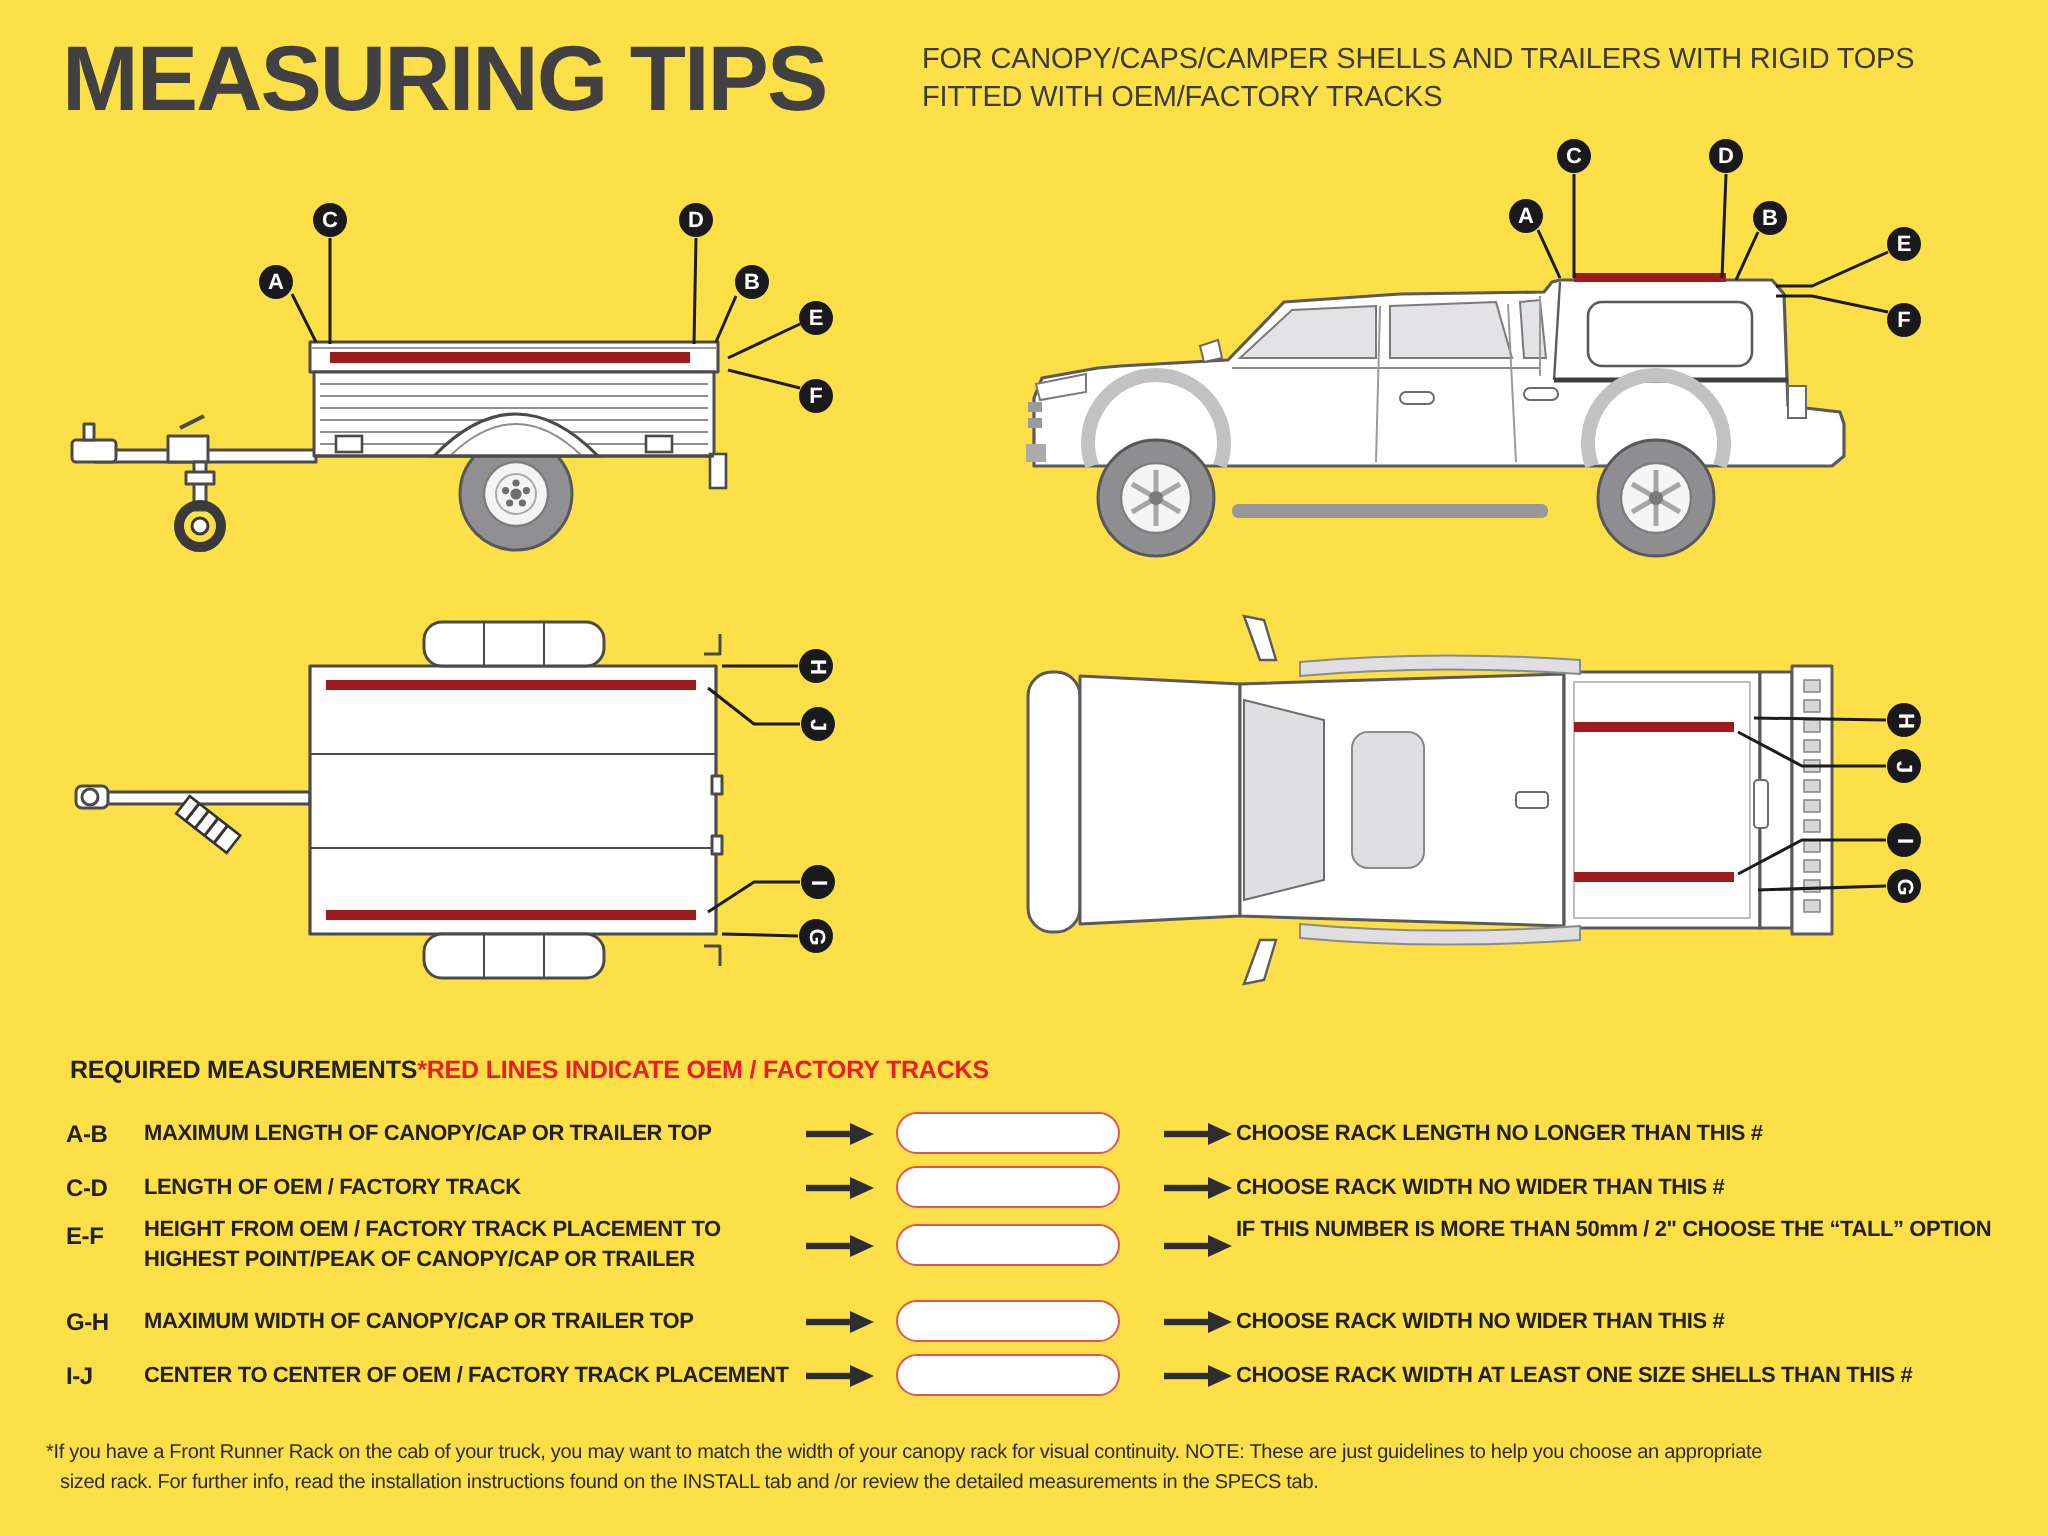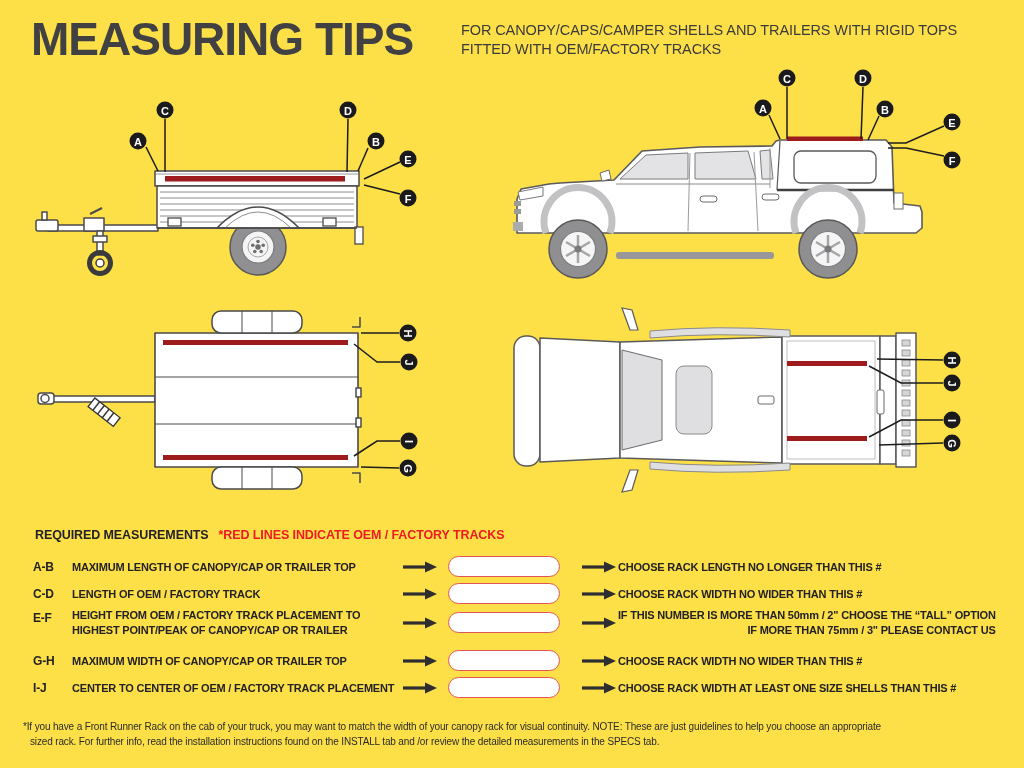--- a/index.html
+++ b/index.html
@@ -13,27 +13,27 @@
   
   .diag{position:absolute;overflow:visible;}
   
   .badge{position:absolute;width:17px;height:17px;border-radius:50%;background:#1a1a1c;
          color:#ffffff;display:flex;align-items:center;justify-content:center;
          font-size:11px;font-weight:bold;transform:translate(-50%,-50%);z-index:5;}
   .badge.rot span{display:inline-block;transform:rotate(90deg);}
   
   .legend{position:absolute;left:35px;top:528px;font-size:12.5px;font-weight:bold;
           color:#232123;letter-spacing:-0.1px;white-space:nowrap;}
-  .legend .note{color:#ed1c24;margin-left:10px;}
+  .legend .note{color:#ed1c24;}
   
   .mrow{position:absolute;left:33px;width:991px;height:22px;font-weight:bold;
         font-size:11px;letter-spacing:-0.2px;color:#232123;}
   .mrow .rid{position:absolute;left:0;top:0;line-height:22px;font-size:12px;}
   .mrow .mdesc{position:absolute;left:39px;top:0;line-height:22px;white-space:nowrap;}
-  .mrow .mres{position:absolute;left:585px;top:0;line-height:22px;white-space:nowrap;text-align:right;}
+  .mrow .mres{position:absolute;left:585px;top:0;line-height:22px;white-space:nowrap;}
   .mrow .arrow{position:absolute;top:5px;width:34px;height:12px;}
   .mrow .a1{left:370px;}
   .mrow .a2{left:549px;}
   .mrow .pill{position:absolute;left:415px;top:0;width:112px;height:21px;background:#fff;
               border:1.5px solid #e05555;border-radius:11px;box-sizing:border-box;}
   .mrow.two{height:32px;}
   .mrow.two .mdesc,.mrow.two .mres{line-height:15px;top:1px;}
   .mrow.two .pill{top:5px;}
   .mrow.two .arrow{top:10px;}
   
@@ -378,21 +378,20 @@
         <rect x="0" y="4.4" width="23" height="3.2" fill="#2e2e30"></rect>
         <polygon points="22,0.5 34,6 22,11.5" fill="#2e2e30"></polygon>
       </svg>
     <div class="pill"></div>
     <svg class="arrow a2" viewBox="0 0 34 12">
         <rect x="0" y="4.4" width="23" height="3.2" fill="#2e2e30"></rect>
         <polygon points="22,0.5 34,6 22,11.5" fill="#2e2e30"></polygon>
       </svg>
     <span class="mres">
       <div>IF THIS NUMBER IS MORE THAN 50mm / 2" CHOOSE THE “TALL” OPTION</div>
-      <div>IF MORE THAN 75mm / 3" PLEASE CONTACT US</div>
     </span>
   </div>
 
   <div class="mrow" style="top:650px">
     <span class="rid">G-H</span>
     <span class="mdesc">MAXIMUM  WIDTH OF CANOPY/CAP OR TRAILER TOP</span>
     <svg class="arrow a1" viewBox="0 0 34 12">
         <rect x="0" y="4.4" width="23" height="3.2" fill="#2e2e30"></rect>
         <polygon points="22,0.5 34,6 22,11.5" fill="#2e2e30"></polygon>
       </svg>

